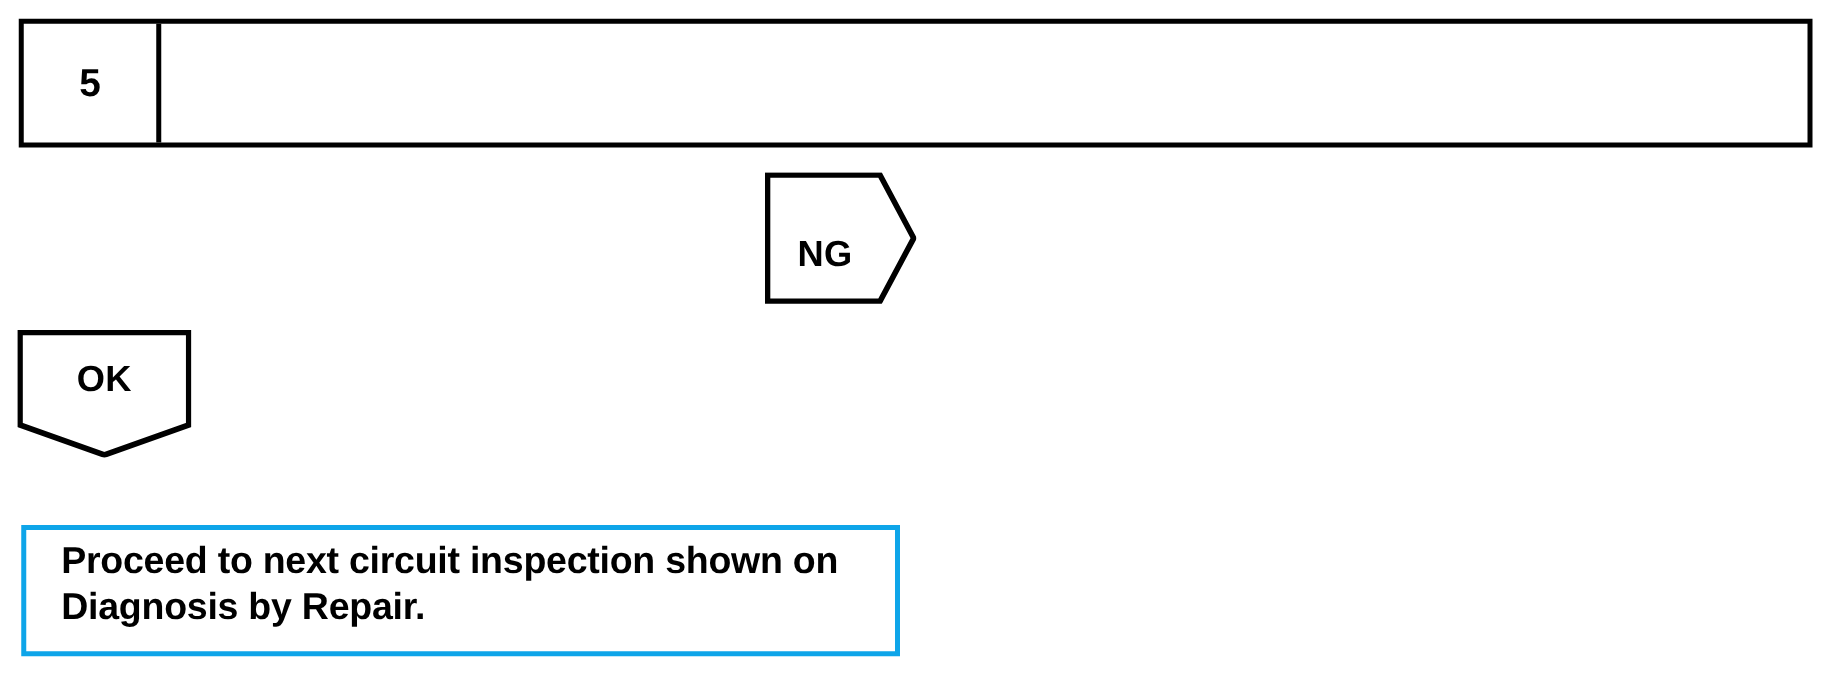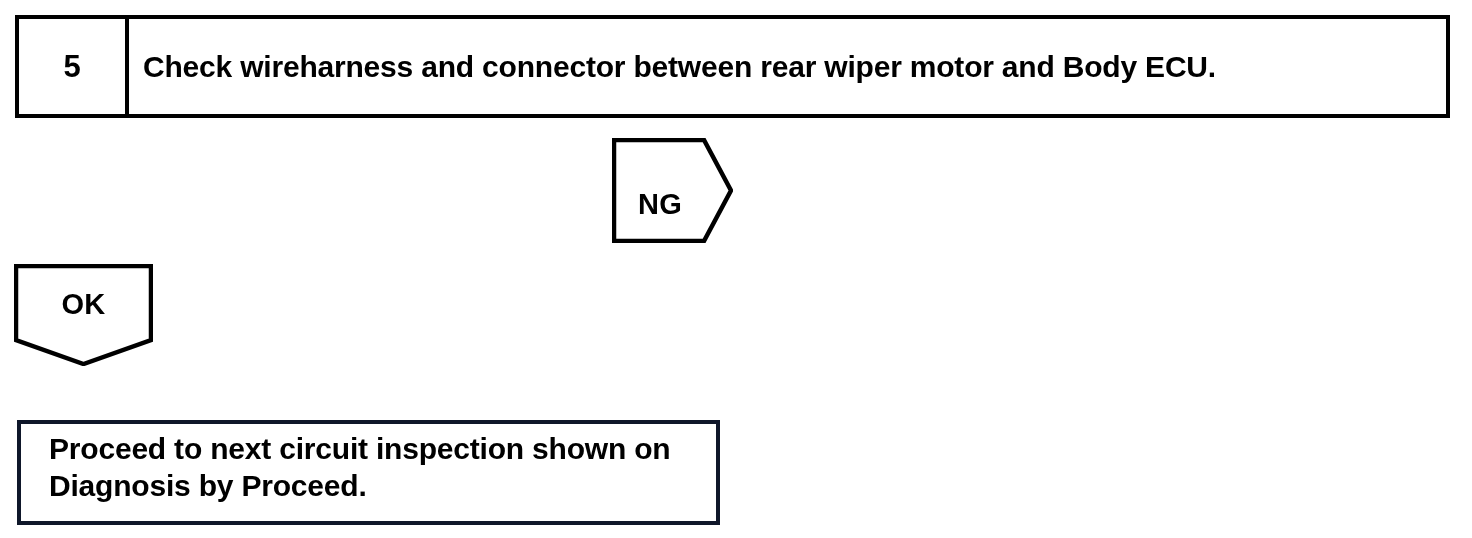--- a/index.html
+++ b/index.html
@@ -120,53 +120,52 @@
     pointer-events: none;
   }
 
   
   .result-box {
     position: absolute;
     left: 17px;
     top: 420px;
     width: 703px;
     height: 105px;
-    border: 4px solid #0f172a;
+    border: 4px solid #0ea5e9;
     background: #ffffff;
     padding: 6px 0 0 28px;
     font-size: 30px;
     font-weight: bold;
     letter-spacing: -0.2px;
     line-height: 37px;
   }
   .result-line { white-space: nowrap; }
 </style>
 </head>
 <body>
 
 <div id="flowchart">
 
   <div class="step-box">
     <div class="step-number-cell">5</div>
-    <div class="step-title-cell">Check wireharness and connector between rear wiper motor and Body ECU.</div>
   </div>
 
   <div class="ng-arrow">
     <svg width="121" height="105" viewBox="0 0 121 105" aria-hidden="true">
       <polygon points="2,2 92,2 119,52.5 92,103 2,103" fill="#ffffff" stroke="#000000" stroke-width="4.5" stroke-linejoin="miter"></polygon>
     </svg>
   </div>
   <div class="ng-label">NG</div>
 
 
   <div class="ok-arrow">
     <svg width="139" height="102" viewBox="0 0 139 102" aria-hidden="true">
       <polygon points="2,2 137,2 137,76 69.5,100 2,76" fill="#ffffff" stroke="#000000" stroke-width="4.5" stroke-linejoin="miter"></polygon>
     </svg>
   </div>
   <div class="ok-label">OK</div>
 
   <div class="result-box">
     <div class="result-line">Proceed to next circuit inspection shown on</div>
-    <div class="result-line">Diagnosis by Proceed.</div>
+    <div class="result-line">Diagnosis by Repair.</div>
   </div>
 
 </div>
 
 </body></html>

